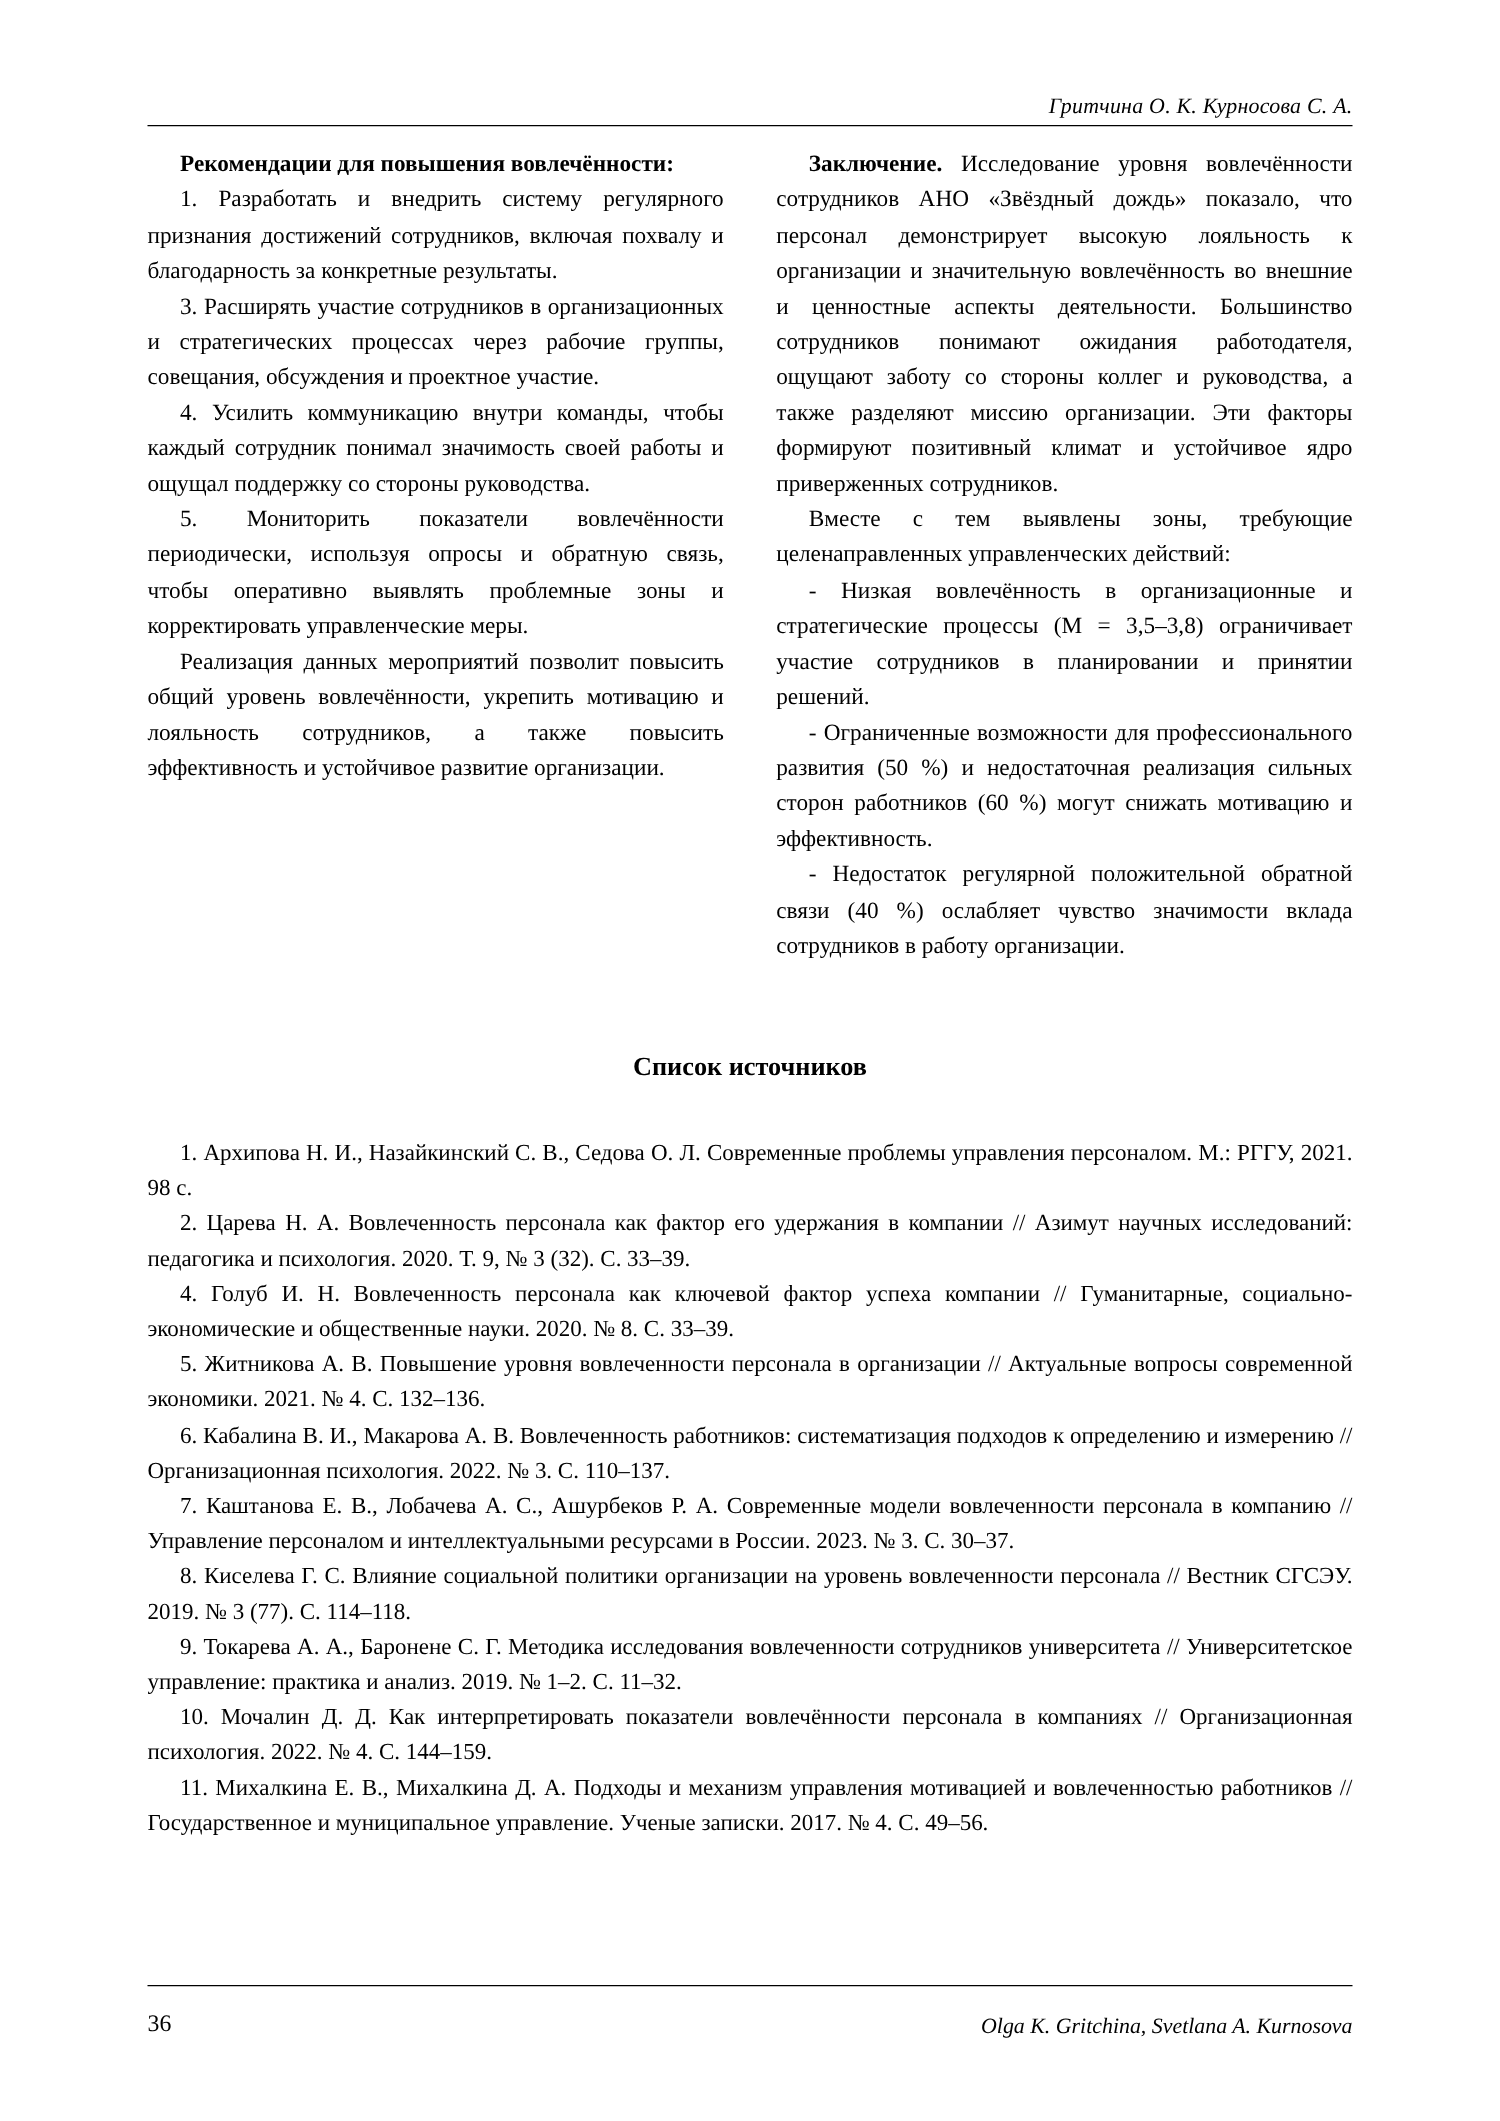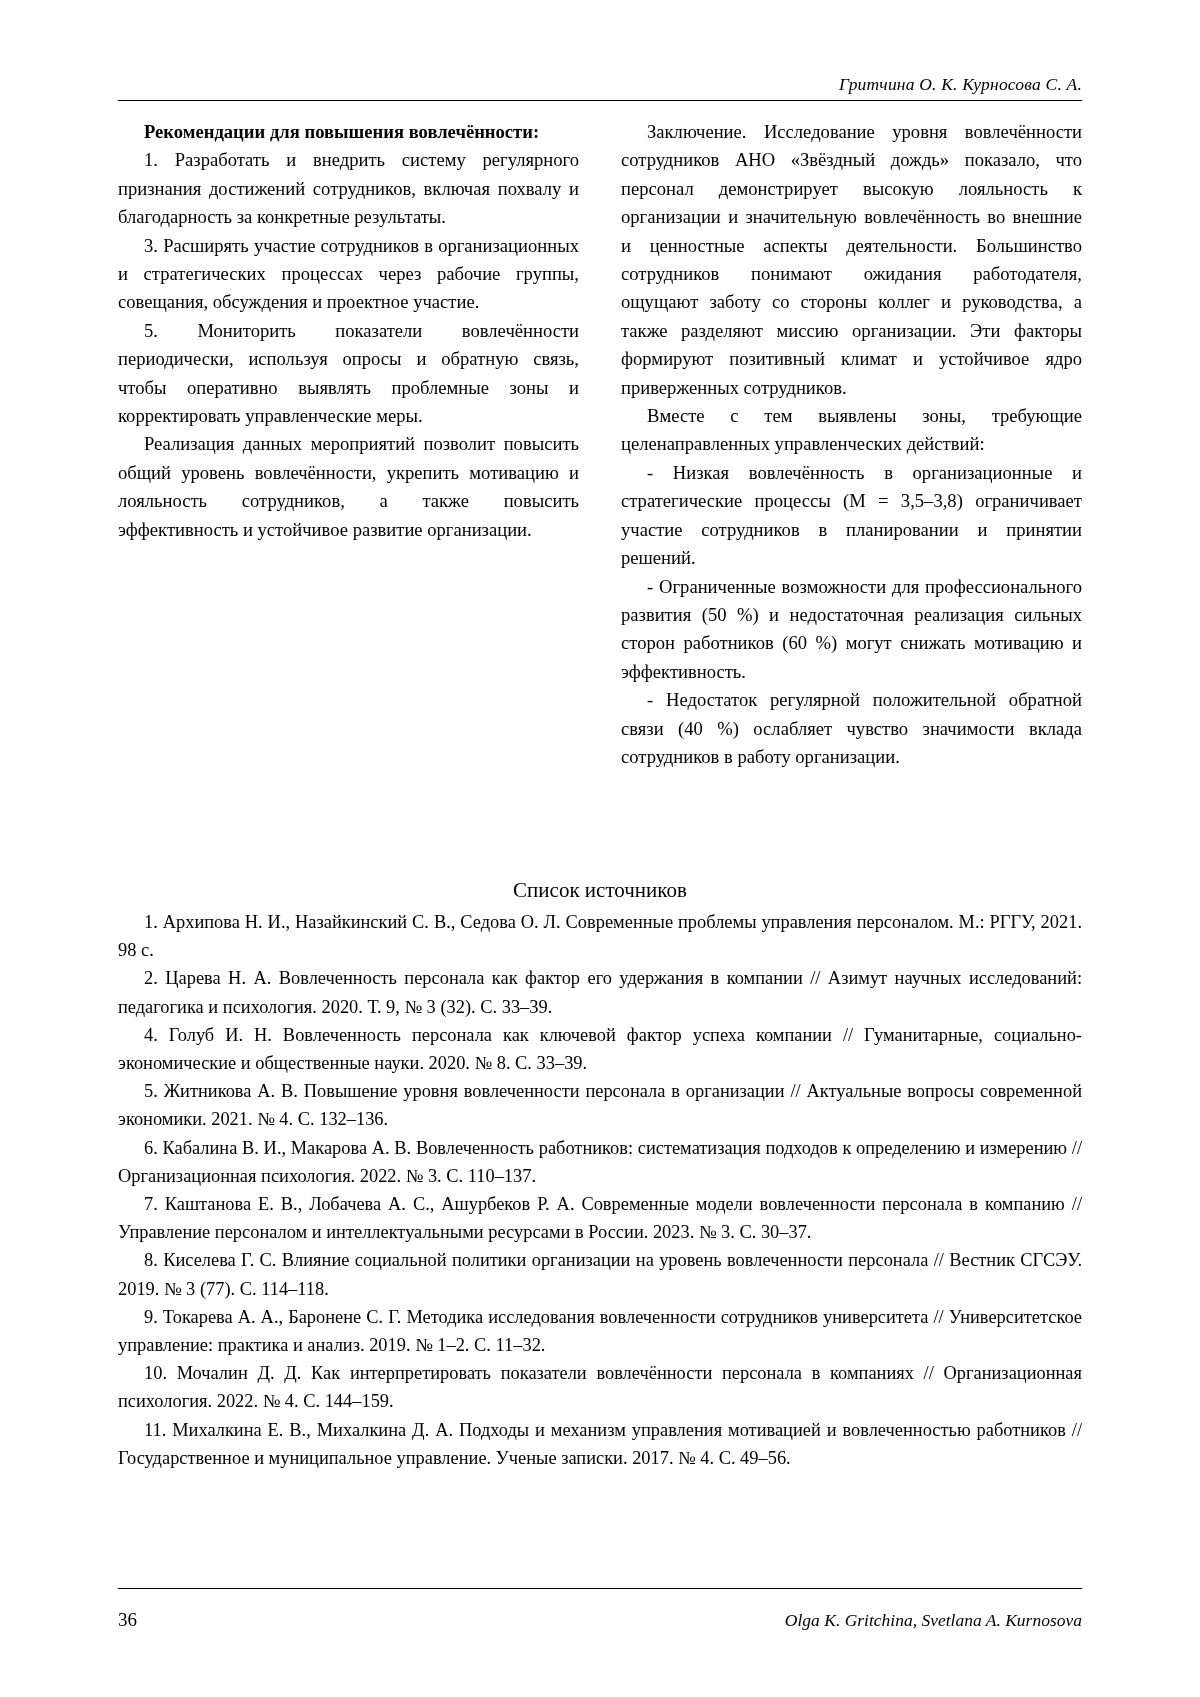--- a/index.html
+++ b/index.html
@@ -61,31 +61,31 @@
     font-size: 18.6px;
     line-height: 28.4px;
     text-indent: 26px;
     hyphens: auto;
   }
   .col p.head {
     text-indent: 26px;
     font-weight: bold;
   }
   .col p b {
-    font-weight: normal;
+    font-weight: bold;
   }
 
   
   .refs-title {
     position: absolute;
     left: 118px;
     width: 964px;
-    top: 878px;
+    top: 841px;
     text-align: center;
-    font-weight: normal;
+    font-weight: bold;
     font-size: 21px;
   }
   .refs {
     position: absolute;
     left: 118px;
     width: 964px;
     top: 908px;
   }
   .refs p {
     margin: 0;
@@ -129,20 +129,21 @@
 
   <div class="running-head">Гритчина О. К. Курносова С. А.</div>
   <div class="rule-top"></div>
 
   <div class="columns">
 
     <div class="col">
       <p class="head">Рекомендации для повышения вовлечённости:</p>
       <p>1. Разработать и внедрить систему регулярного признания достижений сотрудников, включая похвалу и благодарность за конкретные результаты.</p>
       <p>3. Расширять участие сотрудников в организационных и стратегических процессах через рабочие группы, совещания, обсуждения и проектное участие.</p>
+      <p>4. Усилить коммуникацию внутри команды, чтобы каждый сотрудник понимал значимость своей работы и ощущал поддержку со стороны руководства.</p>
       <p>5. Мониторить показатели вовлечённости периодически, используя опросы и обратную связь, чтобы оперативно выявлять проблемные зоны и корректировать управленческие меры.</p>
       <p>Реализация данных мероприятий позволит повысить общий уровень вовлечённости, укрепить мотивацию и лояльность сотрудников, а также повысить эффективность и устойчивое развитие организации.</p>
     </div>
 
     <div class="col">
       <p><b>Заключение.</b><span> Исследование уровня вовлечённости сотрудников АНО «Звёздный дождь» показало, что персонал демонстрирует высокую лояльность к организации и значительную вовлечённость во внешние и ценностные аспекты деятельности. Большинство сотрудников понимают ожидания работодателя, ощущают заботу со стороны коллег и руководства, а также разделяют миссию организации. Эти факторы формируют позитивный климат и устойчивое ядро приверженных сотрудников.</span></p>
       <p>Вместе с тем выявлены зоны, требующие целенаправленных управленческих действий:</p>
       <p>- Низкая вовлечённость в организационные и стратегические процессы (М = 3,5–3,8) ограничивает участие сотрудников в планировании и принятии решений.</p>
       <p>- Ограниченные возможности для профессионального развития (50 %) и недостаточная реализация сильных сторон работников (60 %) могут снижать мотивацию и эффективность.</p>
       <p>- Недостаток регулярной положительной обратной связи (40 %) ослабляет чувство значимости вклада сотрудников в работу организации.</p>

